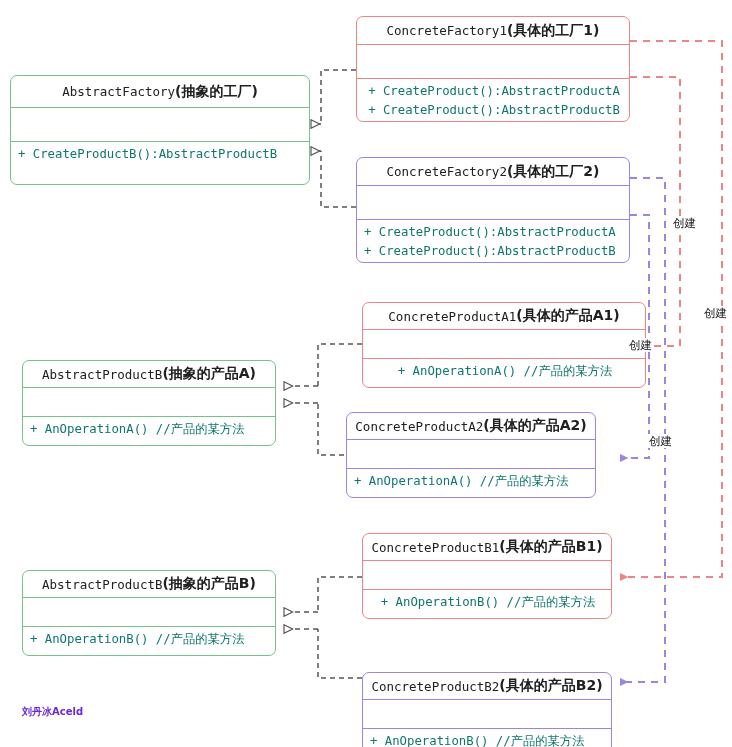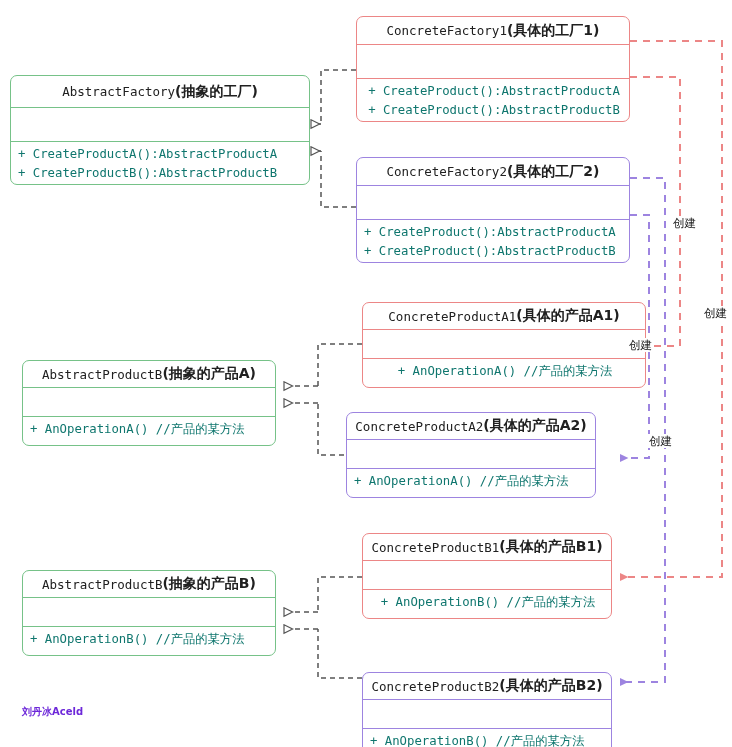--- a/index.html
+++ b/index.html
@@ -160,21 +160,20 @@
     </g>
   </svg>
 
   <div class="uml-class theme-green" style="left:10px; top:75px; width:300px; height:110px;">
     <div class="title-row" style="height:32px;">
       <span>AbstractFactory</span>
         <span class="cn">(抽象的工厂)</span>
     </div>
     <div class="attr-row" style="height:34px;"></div>
     <div class="ops-row">
-      <div class="op-line">+ CreateProductA():AbstractProductA</div>
       <div class="op-line">+ CreateProductB():AbstractProductB</div>
     </div>
   </div>
 
   <div class="uml-class theme-red" style="left:356px; top:16px; width:274px; height:106px;">
     <div class="title-row" style="height:28px;">
       <span>ConcreteFactory1</span>
         <span class="cn">(具体的工厂1)</span>
     </div>
     <div class="attr-row" style="height:34px;"></div>

